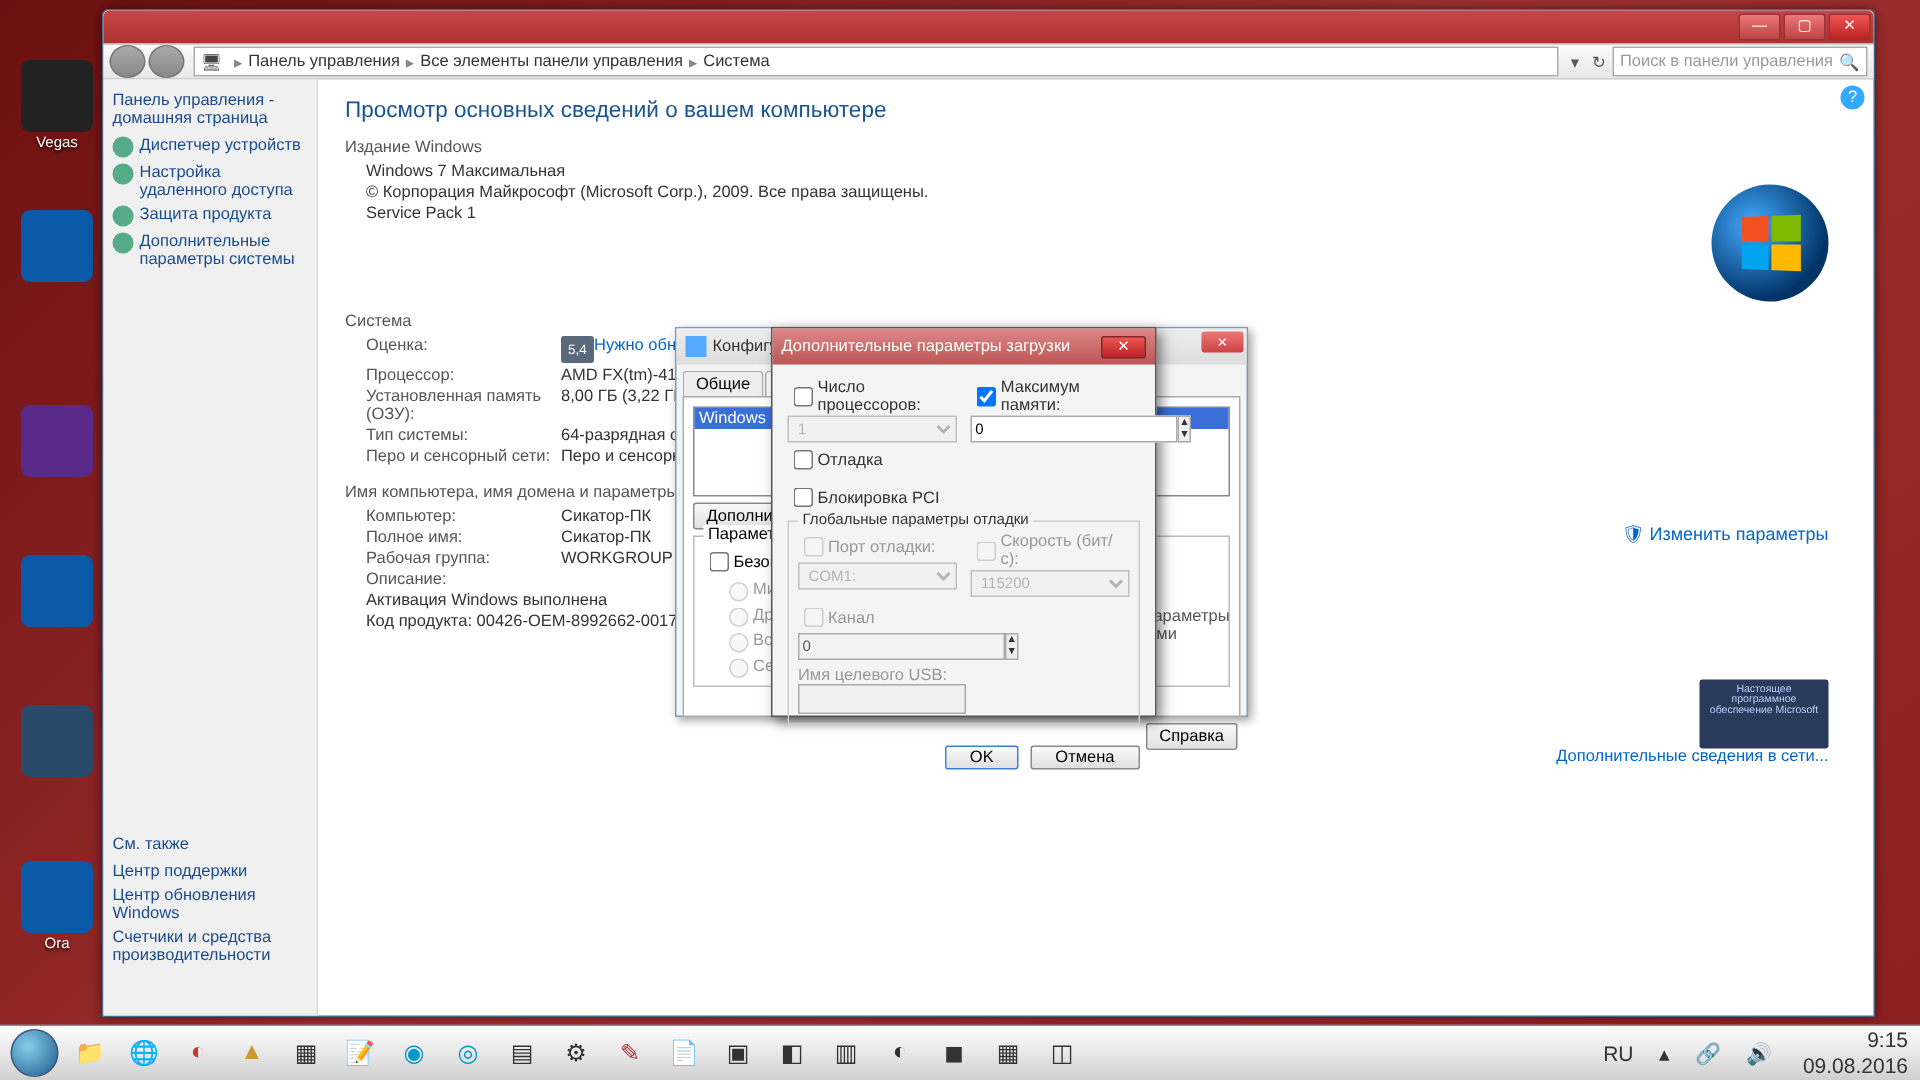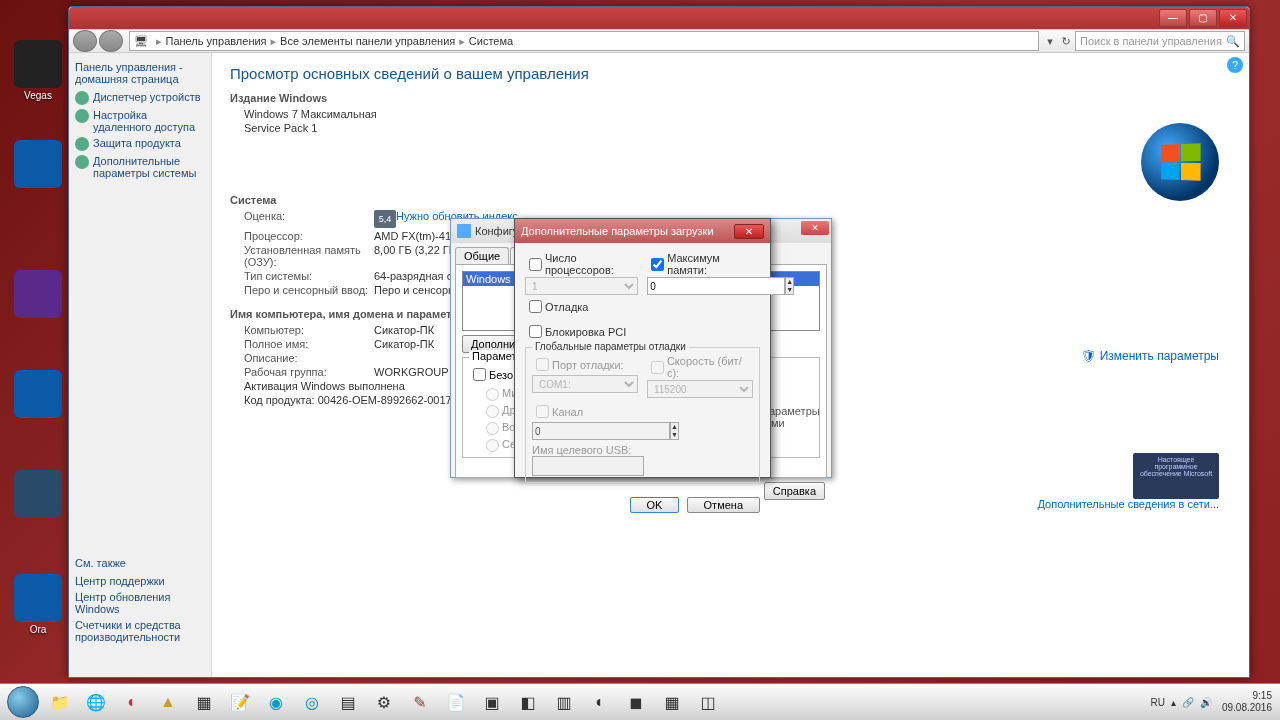--- a/index.html
+++ b/index.html
@@ -2,21 +2,21 @@
 <html><head>
 <meta charset="utf-8">
 <style>
 html,body{margin:0;padding:0;width:1280px;height:720px;overflow:hidden;font-family:"Segoe UI",Tahoma,sans-serif;font-size:11px;background:#8b2020;}
 .desktop{position:relative;width:1280px;height:720px;background:linear-gradient(135deg,#6b1010 0%,#a03030 50%,#8b2020 100%);}
 
 .taskbar{position:absolute;bottom:0;left:0;right:0;height:36px;background:linear-gradient(to bottom,#fdfdfd 0%,#e8e8e8 50%,#d0d0d0 100%);border-top:1px solid #888;display:flex;align-items:center;padding:0 4px;z-index:100;}
 .start-btn{width:38px;height:36px;display:flex;align-items:center;justify-content:center;}
 .start-orb{width:30px;height:30px;border-radius:50%;background:radial-gradient(circle at 35% 35%,#87CEEB,#1e5a8e);position:relative;border:1px solid #3a5a7a;}
 .tb-icon{width:32px;height:28px;margin:0 2px;border-radius:2px;display:flex;align-items:center;justify-content:center;font-size:16px;color:#333;}
-.tray{margin-left:auto;display:flex;align-items:center;padding-right:4px;font-size:10px;color:#333;}
+.tray{margin-left:auto;display:flex;align-items:center;padding-right:4px;font-size:14px;color:#333;gap:11px;}
 .tray span{margin:0 3px;}
 .clock{text-align:right;line-height:1.2;margin-left:6px;}
 
 .di{position:absolute;left:8px;width:60px;text-align:center;color:#fff;font-size:10px;text-shadow:0 1px 2px #000;}
 .di .ico{width:48px;height:48px;margin:0 auto 2px;background:#333;border-radius:6px;}
 
 .win-main{position:absolute;left:68px;top:6px;width:1180px;height:670px;background:#fff;border:1px solid #4a6a8a;border-radius:4px 4px 0 0;box-shadow:0 0 8px rgba(0,0,0,0.5);}
 .win-title{height:22px;background:linear-gradient(to bottom,#c44,#a33);border-radius:4px 4px 0 0;display:flex;justify-content:flex-end;align-items:center;padding:0 2px;}
 .win-btn{width:26px;height:16px;margin-left:2px;border-radius:2px;background:linear-gradient(#e77,#b44);color:#fff;font-size:10px;text-align:center;line-height:16px;border:1px solid #933;}
 .win-btn.close{background:linear-gradient(#e55,#b22);}
@@ -27,21 +27,21 @@
 .bc-sep{margin:0 4px;color:#888;}
 .search{width:160px;height:18px;background:#fff;border:1px solid #aaa;padding:0 4px;color:#999;display:flex;align-items:center;justify-content:space-between;}
 .body{display:flex;height:624px;}
 .sidebar{width:130px;background:#f0f0f0;border-right:1px solid #ddd;padding:8px 6px;font-size:11px;}
 .sb-head{color:#1a4b8c;margin-bottom:6px;}
 .sb-link{display:flex;align-items:flex-start;color:#1a4b8c;margin:4px 0;cursor:pointer;}
 .sb-link .ico-s{width:14px;height:14px;background:#5a8;border-radius:50%;margin-right:4px;flex-shrink:0;}
 .sb-bottom{position:absolute;bottom:30px;width:118px;}
 .content{flex:1;padding:12px 18px;position:relative;overflow:hidden;}
 .page-title{font-size:15px;color:#1a5490;margin-bottom:10px;}
-.sec-label{font-size:11px;color:#555;margin:8px 0 4px;font-weight:bold;}
+.sec-label{font-size:11px;color:#555;margin:8px 0 4px;}
 .info-row{display:flex;margin:2px 0 2px 14px;font-size:11px;color:#555;}
 .info-row .k{width:130px;}
 .info-row .v{color:#333;}
 .help-ico{position:absolute;top:4px;right:6px;width:16px;height:16px;border-radius:50%;background:#3af;color:#fff;text-align:center;line-height:16px;font-size:11px;}
 .win-logo{position:absolute;right:30px;top:70px;width:78px;height:78px;border-radius:50%;background:radial-gradient(circle at 35% 35%,#4af 0%,#036 70%);display:flex;align-items:center;justify-content:center;}
 .flag{width:40px;height:36px;display:grid;grid-template-columns:1fr 1fr;grid-template-rows:1fr 1fr;gap:2px;transform:perspective(80px) rotateY(-10deg);}
 .flag div:nth-child(1){background:#f25022;}
 .flag div:nth-child(2){background:#7fba00;}
 .flag div:nth-child(3){background:#00a4ef;}
 .flag div:nth-child(4){background:#ffb900;}
@@ -158,24 +158,27 @@
           <div class="sb-link">
               <span>Центр обновления Windows</span>
             </div>
           <div class="sb-link">
               <span>Счетчики и средства производительности</span>
             </div>
         </div>
       </div>
       <div class="content">
         <div class="help-ico">?</div>
-        <div class="page-title">Просмотр основных сведений о вашем управления</div>
+        <div class="page-title">Просмотр основных сведений о вашем компьютере</div>
         <div class="sec-label">Издание Windows</div>
         <div class="info-row">
             <span class="v">Windows 7 Максимальная</span>
+          </div>
+        <div class="info-row">
+            <span class="v">© Корпорация Майкрософт (Microsoft Corp.), 2009. Все права защищены.</span>
           </div>
         <div class="info-row">
             <span class="v">Service Pack 1</span>
           </div>
         <div class="win-logo">
             <div class="flag">
               <div></div>
               <div></div>
               <div></div>
               <div></div>
@@ -194,40 +197,40 @@
           </div>
         <div class="info-row">
             <span class="k">Установленная память (ОЗУ):</span>
             <span class="v">8,00 ГБ (3,22 ГБ доступно)</span>
           </div>
         <div class="info-row">
             <span class="k">Тип системы:</span>
             <span class="v">64-разрядная операционная си</span>
           </div>
         <div class="info-row">
-            <span class="k">Перо и сенсорный ввод:</span>
+            <span class="k">Перо и сенсорный сети:</span>
             <span class="v">Перо и сенсорный ввод недост</span>
           </div>
 
         <div class="sec-label" style="margin-top:12px;">Имя компьютера, имя домена и параметры рабочей группы</div>
         <div class="info-row">
             <span class="k">Компьютер:</span>
             <span class="v">Сикатор-ПК</span>
           </div>
         <div class="info-row">
             <span class="k">Полное имя:</span>
             <span class="v">Сикатор-ПК</span>
           </div>
         <div class="info-row">
+            <span class="k">Рабочая группа:</span>
+            <span class="v">WORKGROUP</span>
+          </div>
+        <div class="info-row">
             <span class="k">Описание:</span>
             <span class="v"></span>
-          </div>
-        <div class="info-row">
-            <span class="k">Рабочая группа:</span>
-            <span class="v">WORKGROUP</span>
           </div>
         <div class="change-link link">🛡 <span>Изменить параметры</span></div>
 
         <div class="info-row">
             <span class="v">Активация Windows выполнена</span>
           </div>
         <div class="info-row">
             <span class="v">Код продукта: 00426-OEM-8992662-00173</span>
           </div>
         <div class="genuine">Настоящее программное обеспечение Microsoft</div>

